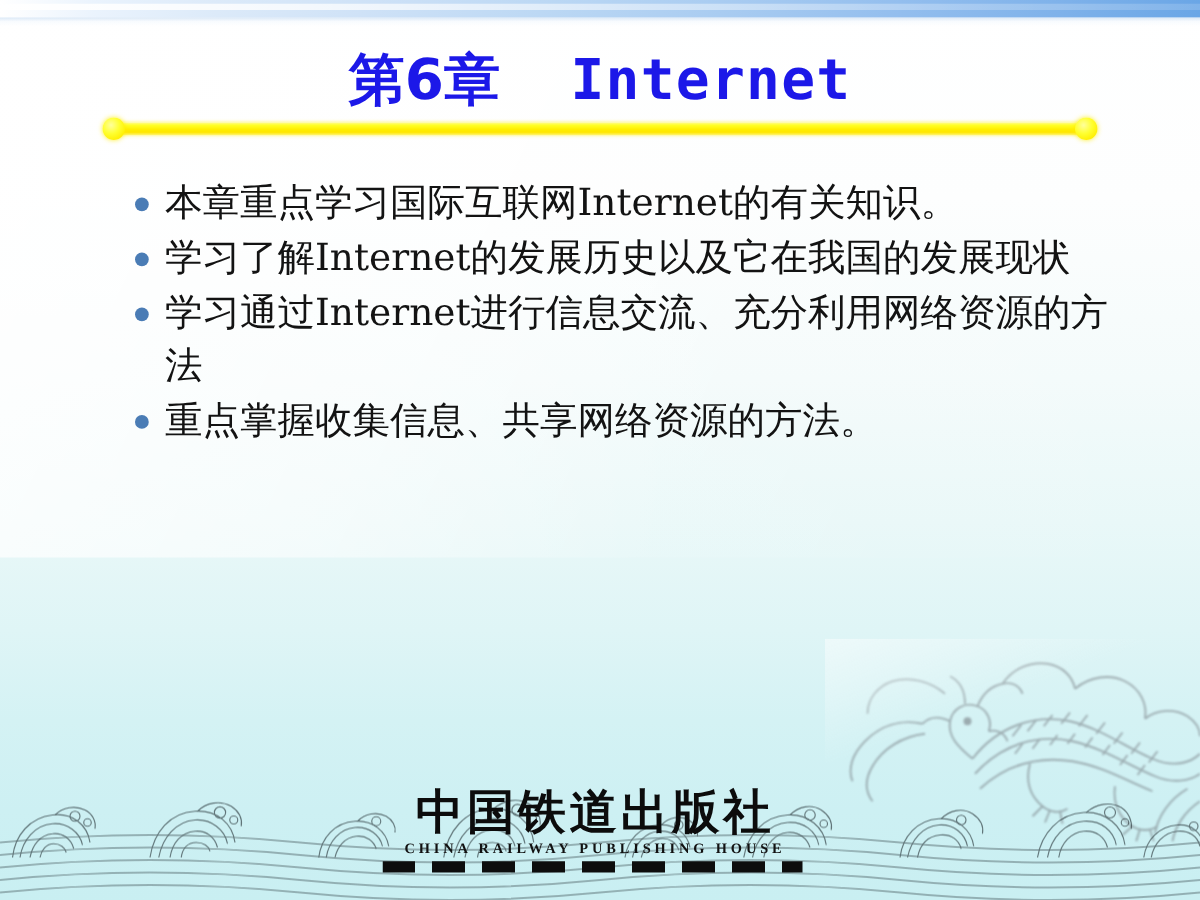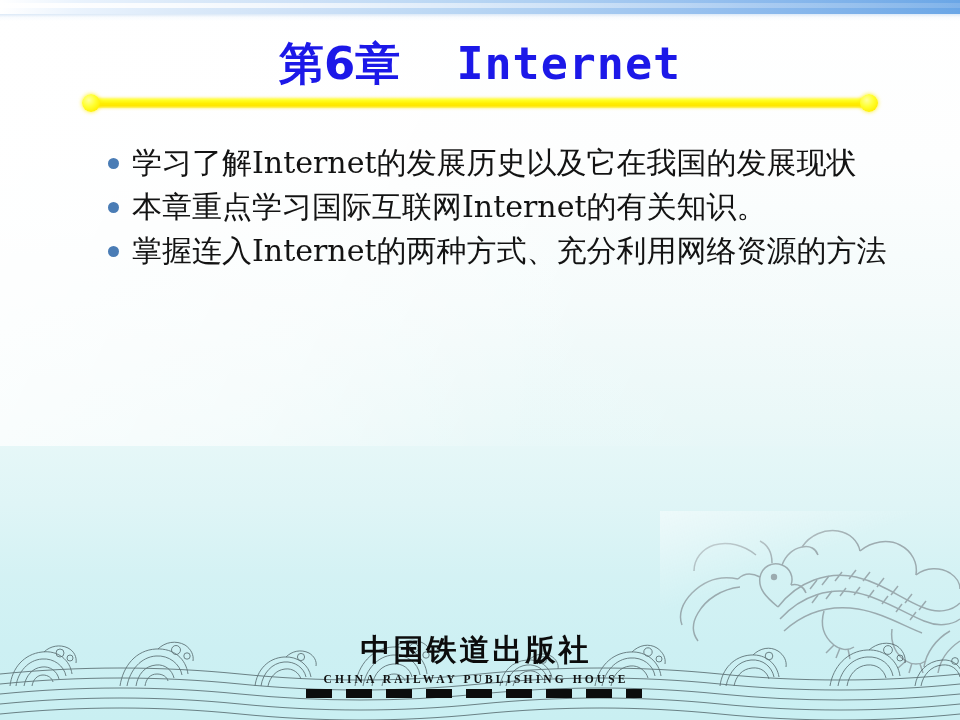--- a/index.html
+++ b/index.html
@@ -216,21 +216,21 @@
   .logo {
     position: absolute;
     left: 306px;
     bottom: 22px;
     width: 340px;
     text-align: center;
     pointer-events: none;
   }
   .logo-cn {
     font-family: Liberation Serif, serif;
-    font-size: 30px;
+    font-size: 38px;
     font-weight: bold;
     color: #0c0c0c;
     letter-spacing: 3px;
     line-height: 42px;
     white-space: nowrap;
   }
   .logo-en {
     font-family: Liberation Serif, serif;
     font-size: 11.5px;
     font-weight: bold;
@@ -267,29 +267,33 @@
 
   <div class="divider">
     <div class="divider-bar"></div>
     <div class="knob knob-left"></div>
     <div class="knob knob-right"></div>
   </div>
 
   <div class="bullets">
     <div class="bullet-row">
       <span class="bullet-dot"></span>
+      <span class="bullet-text">本章重点学习国际互联网Internet的有关知识。</span>
+    </div>
+    <div class="bullet-row">
+      <span class="bullet-dot"></span>
       <span class="bullet-text">学习了解Internet的发展历史以及它在我国的发展现状</span>
     </div>
     <div class="bullet-row">
       <span class="bullet-dot"></span>
-      <span class="bullet-text">本章重点学习国际互联网Internet的有关知识。</span>
+      <span class="bullet-text">学习通过Internet进行信息交流、充分利用网络资源的方法</span>
     </div>
     <div class="bullet-row">
       <span class="bullet-dot"></span>
-      <span class="bullet-text">掌握连入Internet的两种方式、充分利用网络资源的方法</span>
+      <span class="bullet-text">重点掌握收集信息、共享网络资源的方法。</span>
     </div>
   </div>
 
   <svg class="dragon" viewBox="0 0 300 185">
     <defs>
       <linearGradient id="dgfade" x1="0" y1="0" x2="0.25" y2="0.4">
         <stop offset="0" stop-color="#ffffff" stop-opacity="0.85"></stop>
         <stop offset="1" stop-color="#ffffff" stop-opacity="0"></stop>
       </linearGradient>
       <filter id="soft">

